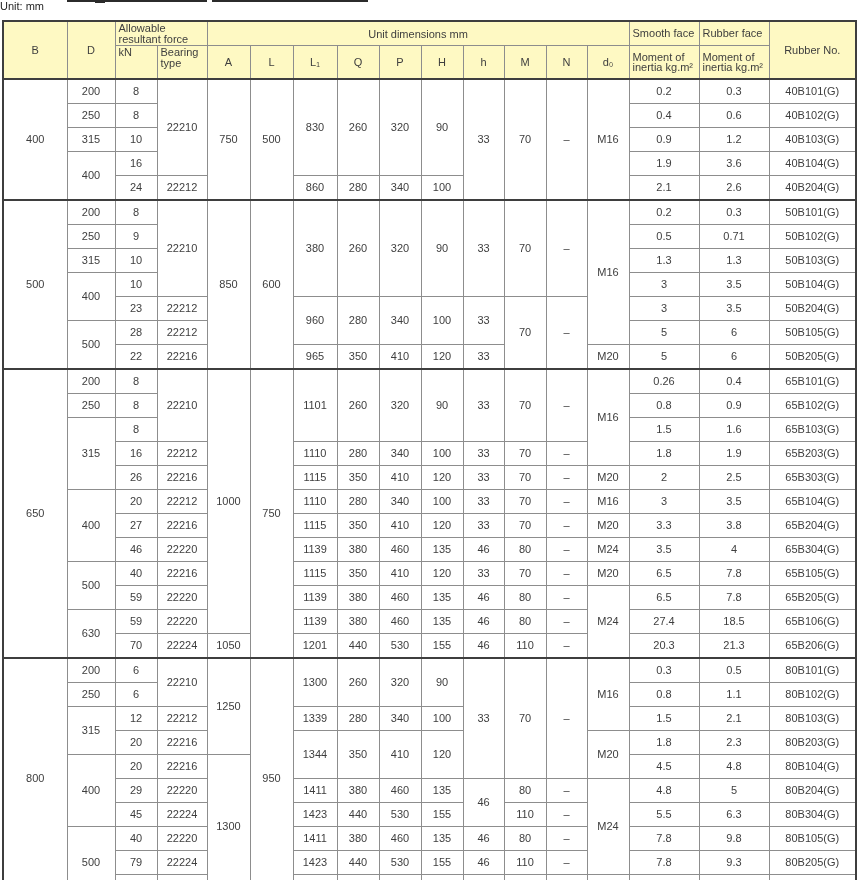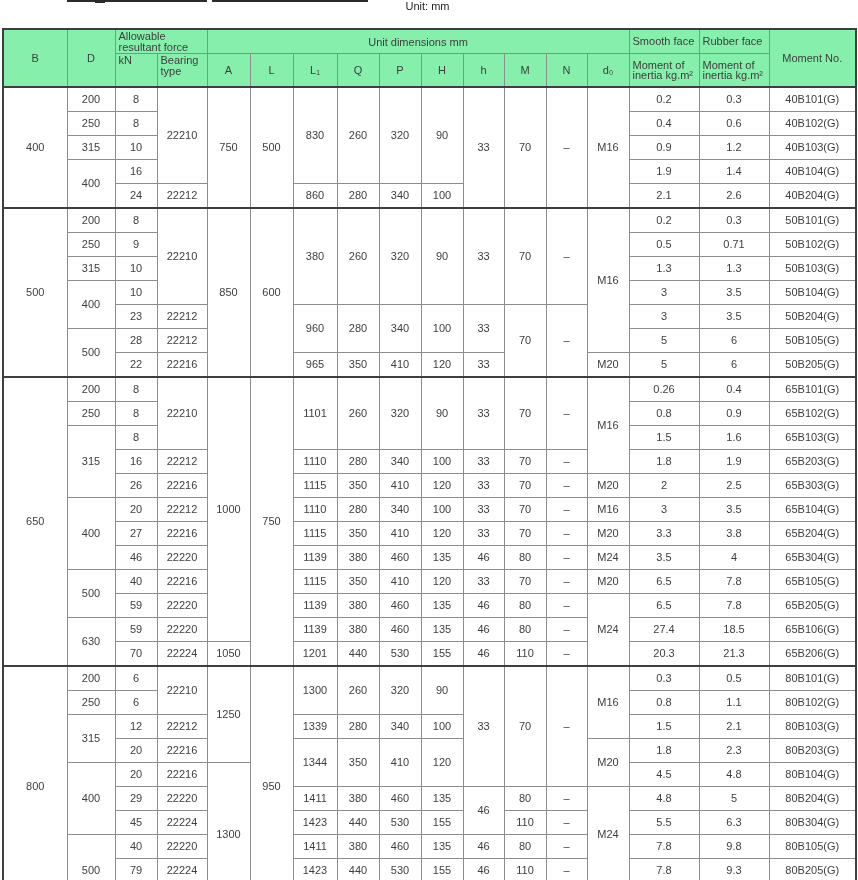--- a/index.html
+++ b/index.html
@@ -9,42 +9,42 @@
     overflow: hidden;
     font-family: "Liberation Sans", sans-serif;
     color: #3e3e3e;
     position: relative;
   }
   .artifact { position: absolute; background: #2b2b2b; height: 2px; top: 0; }
   .a1 { left: 67px; width: 140px; }
   .a1::before { content:""; position:absolute; left:28px; top:0; width:10px; height:3px; background:#2b2b2b; }
   .a2 { left: 212px; width: 156px; }
   .unit-label {
-    height: 28px; line-height: 13px;
-    text-align: center; font-size: 11px; color: #1f1f1f;
+    height: 20px; line-height: 13px;
+    text-align: left; font-size: 11px; color: #1f1f1f;
     padding-right: 3px;
   }
   table.spec-table {
     border-collapse: collapse;
     table-layout: fixed;
     width: 853px;
     margin-left: 2px;
     border: 2px solid #3e3e3e;
   }
   th, td {
     border: 1px solid #8d8d8d;
     font-size: 11px;
     font-weight: normal;
     text-align: center;
     vertical-align: middle;
     padding: 0;
     overflow: hidden;
     color: #3e3e3e;
   }
-  thead th { background: #86efac; }
+  thead th { background: #fef9c3; }
   thead { border-bottom: 2px solid #3e3e3e; }
   tr.hr1 th { height: 20px; }
   tr.hr2 th { height: 30px; }
   th.left { text-align: left; padding: 1px 3px; line-height: 10.5px; }
   th.vtop { vertical-align: top; }
   tbody td { height: 23px; line-height: 23px; }
   tbody tr.section-start td { border-top: 2px solid #3e3e3e; }
   
   col.c-b  { width: 64px; } col.c-d  { width: 48px; }
   col.c-kn { width: 42px; } col.c-bear { width: 50px; }
@@ -85,21 +85,21 @@
     <col class="c-dw">
   </colgroup>
   <thead>
     <tr class="hr1">
       <th rowspan="2">B</th>
       <th rowspan="2">D</th>
       <th colspan="2" class="left vtop">Allowable resultant force</th>
       <th colspan="10">Unit dimensions mm</th>
       <th class="left">Smooth face</th>
       <th class="left">Rubber face</th>
-      <th rowspan="2">Moment No.</th>
+      <th rowspan="2">Rubber No.</th>
     </tr>
     <tr class="hr2">
       <th class="left vtop">kN</th>
       <th class="left vtop">Bearing type</th>
       <th>A</th>
       <th>L</th>
       <th>L₁</th>
       <th>Q</th>
       <th>P</th>
       <th>H</th>
@@ -142,21 +142,21 @@
         <td>315</td>
         <td>10</td>
         <td>0.9</td>
         <td>1.2</td>
         <td>40B103(G)</td>
       </tr>
       <tr>
         <td rowspan="2">400</td>
         <td>16</td>
         <td>1.9</td>
-        <td>1.4</td>
+        <td>3.6</td>
         <td>40B104(G)</td>
       </tr>
       <tr>
         <td>24</td>
         <td>22212</td>
         <td>860</td>
         <td>280</td>
         <td>340</td>
         <td>100</td>
         <td>2.1</td>

